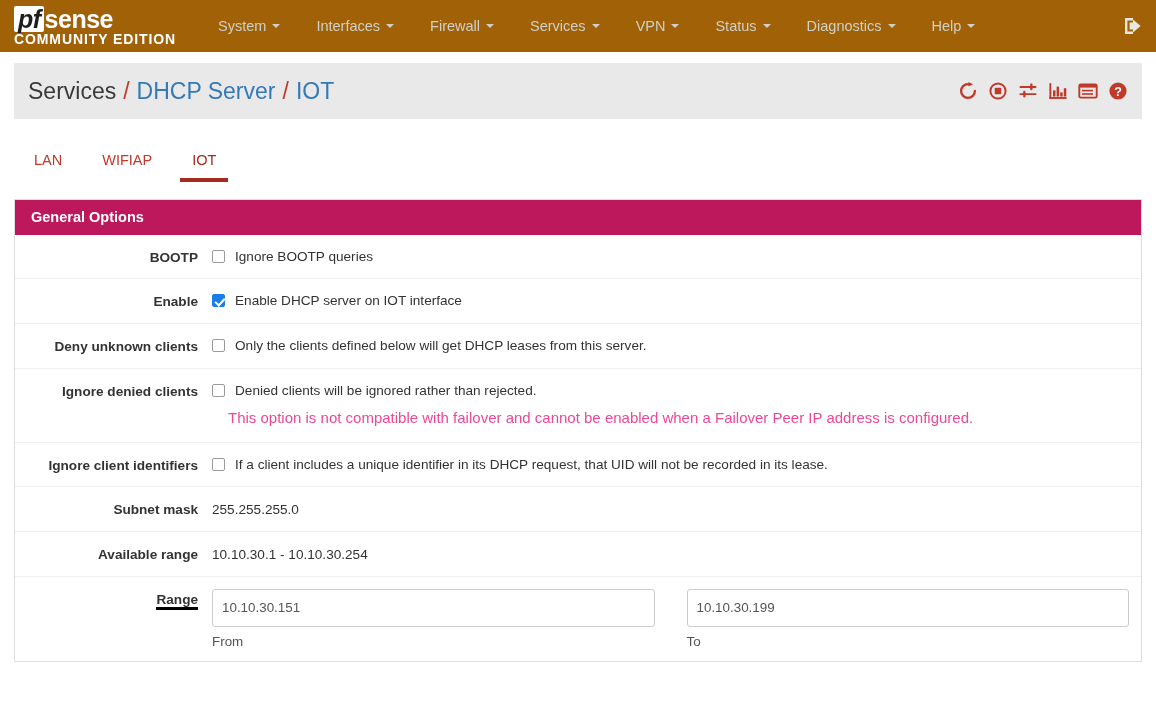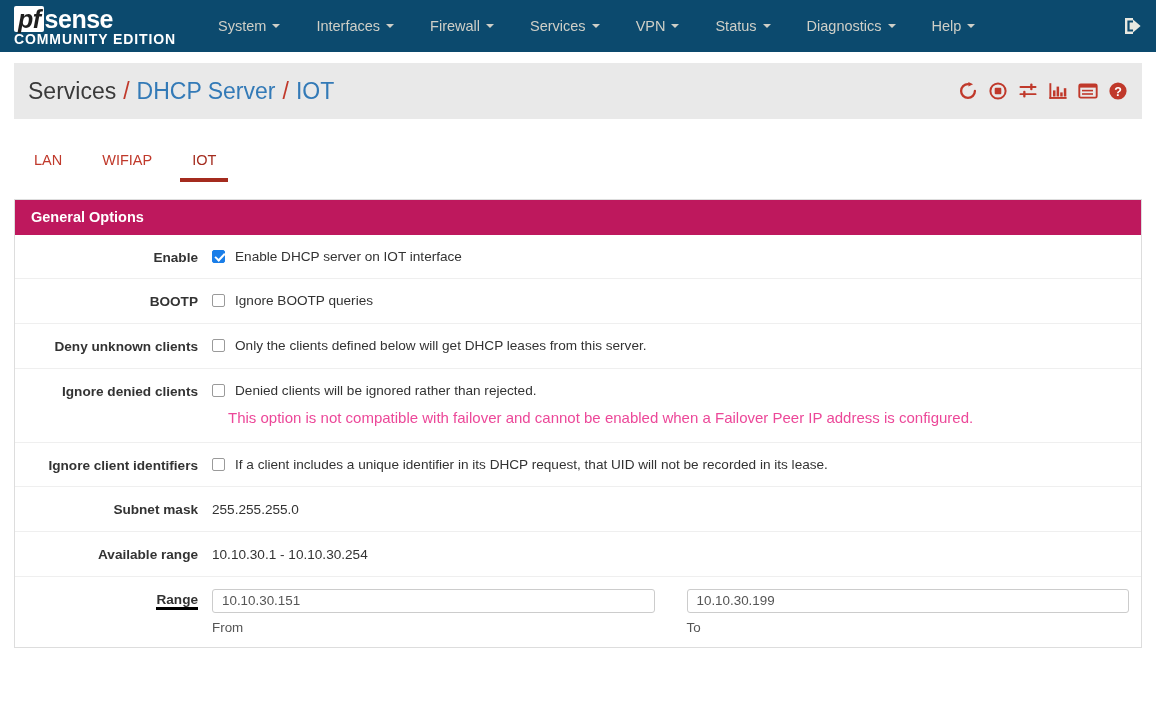--- a/index.html
+++ b/index.html
@@ -7,21 +7,21 @@
     margin: 0; padding: 0;
     width: 1156px; height: 709px;
     background: #ffffff;
     font-family: "Liberation Sans", sans-serif;
     overflow: hidden;
   }
 
   
   .navbar {
     height: 52px;
-    background: #0c4a6e;
+    background: #a16207;
     display: flex;
     align-items: center;
     padding: 0 14px 0 8px;
     position: relative;
   }
   .brand {
     display: flex;
     flex-direction: column;
     justify-content: center;
     margin-right: 24px;
@@ -235,21 +235,21 @@
     display: flex;
     gap: 32px;
     width: 100%;
   }
   .range-col { flex: 1 1 0; min-width: 0; }
   .txtinput {
     width: 100%;
     height: 23px;
     border: 1px solid #cccccc;
     border-radius: 3px;
-    padding: 11px 9px;
+    padding: 18px 9px;
     font-size: 13.4px;
     color: #555555;
     font-family: "Liberation Sans", sans-serif;
     background: #ffffff;
     outline: none;
   }
   .sublabel {
     font-size: 13.4px;
     color: #555555;
     margin-top: 6px;
@@ -378,35 +378,35 @@
   <div class="tab active">
     <span>IOT</span>
   </div>
 </div>
 
 <div class="panel">
   <div class="panel-heading">General Options</div>
   <div class="panel-body">
 
     <div class="form-row">
+      <div class="form-label">BOOTP</div>
+      <div class="form-field">
+        <div class="cb-line">
+          <span class="cbox"></span>
+          <span class="cb-text">Ignore BOOTP queries</span>
+        </div>
+      </div>
+    </div>
+
+    <div class="form-row">
       <div class="form-label">Enable</div>
       <div class="form-field">
         <div class="cb-line">
           <span class="cbox checked"></span>
           <span class="cb-text">Enable DHCP server on IOT interface</span>
-        </div>
-      </div>
-    </div>
-
-    <div class="form-row">
-      <div class="form-label">BOOTP</div>
-      <div class="form-field">
-        <div class="cb-line">
-          <span class="cbox"></span>
-          <span class="cb-text">Ignore BOOTP queries</span>
         </div>
       </div>
     </div>
 
     <div class="form-row">
       <div class="form-label">Deny unknown clients</div>
       <div class="form-field">
         <div class="cb-line">
           <span class="cbox"></span>
           <span class="cb-text">Only the clients defined below will get DHCP leases from this server.</span>

